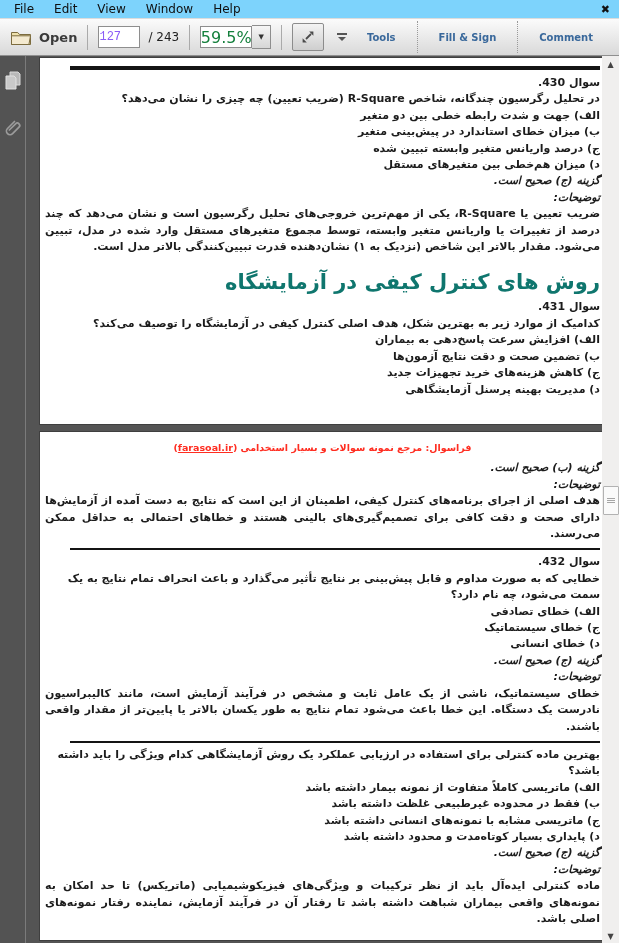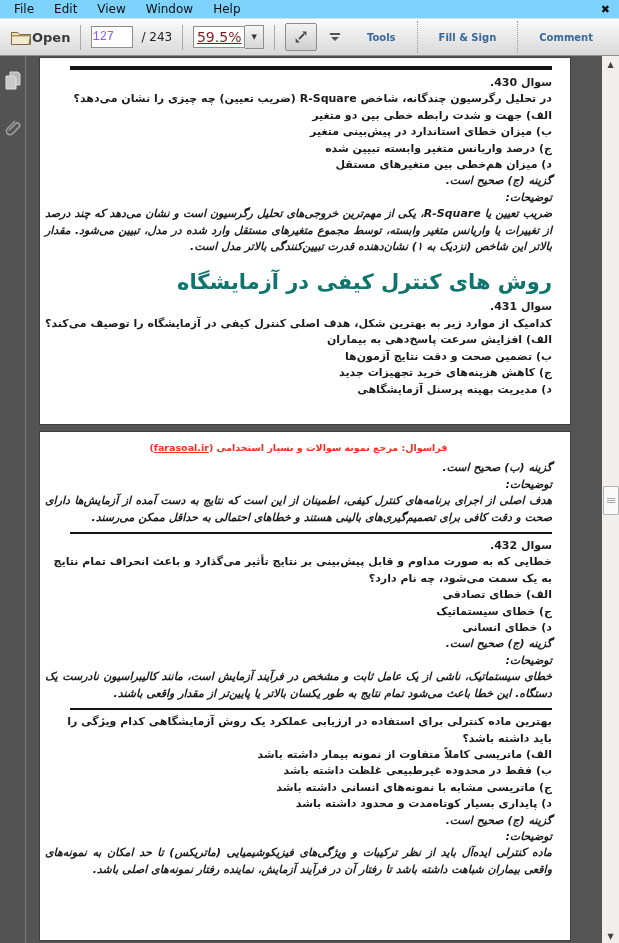--- a/index.html
+++ b/index.html
@@ -8,29 +8,29 @@
     font-family:"DejaVu Sans",sans-serif;-webkit-font-smoothing:antialiased;
   }
   
   .menubar{height:18px;background:#7dd3fc;border-bottom:1px solid #dcdcdc;
     display:flex;align-items:center;font-size:12px;color:#0f0f0f;padding:0 4px;}
   .menu-item{padding:1px 10px 2px 10px;cursor:default;}
   .close-btn{margin-left:auto;margin-right:5px;font-size:11px;font-weight:bold;color:#111;}
   
   .toolbar{height:36px;background:linear-gradient(#fbfbfb,#d9d9d9);
     border-bottom:1px solid #8f8f8f;display:flex;align-items:center;padding:0 10px;}
-  .open-btn{display:flex;align-items:center;font-weight:bold;color:#3a3a3a;font-size:13px;}
+  .open-btn{display:flex;align-items:center;gap:7px;font-weight:bold;color:#3a3a3a;font-size:13px;}
   .tb-sep{width:1px;height:25px;background:#aaa;margin:0 10px;}
   .tb-dotsep{width:0;height:32px;border-left:1px dotted #999;margin:0 5px;}
   .page-input{width:40px;height:20px;border:1px solid #8e8e8e;text-align:left;
     font-size:12px;font-family:Liberation Mono, monospace;color:#8b5cf6;padding:0;}
   .page-total{font-size:12px;color:#222;margin-left:8px;}
   .zoom-wrap{display:flex;align-items:center;}
-  .zoom-box{width:50px;height:20px;border:1px solid #8e8e8e;background:#fff;font-size:14px;
-    color:#7f1d1d;display:flex;align-items:center;justify-content:center;text-decoration:underline;}
+  .zoom-box{width:50px;height:20px;border:1px solid #8e8e8e;background:#fff;font-size:16px;
+    color:#15803d;display:flex;align-items:center;justify-content:center;}
   .zoom-drop{width:18px;height:22px;border:1px solid #8e8e8e;border-left:none;
     background:linear-gradient(#f6f6f6,#d6d6d6);display:flex;align-items:center;
     justify-content:center;font-size:7px;color:#333;}
   .fit-btn{width:30px;height:26px;border:1px solid #8c8c8c;border-radius:2px;
     background:linear-gradient(#f3f3f3,#cecece);display:flex;align-items:center;justify-content:center;}
   .pagemenu-btn{display:flex;flex-direction:column;align-items:center;gap:2px;margin-left:13px;}
   .pagemenu-bar{width:10px;height:2px;background:#555;}
   .pagemenu-tri{width:0;height:0;border-left:4px solid transparent;border-right:4px solid transparent;border-top:4px solid #555;}
   .tb-links{margin-left:auto;display:flex;align-items:center;}
   .tb-link{font-size:10px;font-weight:bold;color:#39689b;padding:0 16px;white-space:nowrap;}
@@ -40,28 +40,28 @@
     display:flex;flex-direction:column;align-items:center;padding-top:14px;gap:24px;flex:none;}
   .doc-area{flex:1;background:#545454;overflow:hidden;}
   
   .scrollbar{width:17px;background:#f0efee;position:relative;flex:none;
     display:flex;flex-direction:column;justify-content:space-between;align-items:center;}
   .sb-btn{height:16px;font-size:8px;color:#444;display:flex;align-items:center;justify-content:center;}
   .sb-thumb{position:absolute;top:430px;left:1px;width:14px;height:27px;background:#fafafa;
     border:1px solid #b2b2b2;border-radius:1px;display:flex;align-items:center;justify-content:center;}
   .sb-grip{width:8px;height:6px;background:repeating-linear-gradient(to bottom,#a5a5a5 0 1px,transparent 1px 2px);}
   
-  .page{width:530px;margin:2px 11px 8px 14px;background:#fff;outline:1px solid #3f3f3f;}
+  .page{width:578px;margin:2px 11px 8px 14px;background:#fff;outline:1px solid #3f3f3f;}
   .page1{height:366px;}
   .page2{height:508px;overflow:hidden;}
   .page-content{direction:rtl;padding:6px 18px 0 5px;font-size:11px;font-weight:bold;
     color:#1c1c1c;line-height:16.4px;}
   .line{margin:0;}
   .em{font-style:italic;}
-  .para{text-align:justify;font-style:italic;}
+  .para{text-align:justify;}
   .topline{height:4px;background:#141414;margin:2px 0 5px 25px;}
   .hrline{height:2px;background:#141414;margin:6px 0 4px 25px;}
   .heading{font-size:21px;line-height:28px;color:#0f766e;margin:13px 0 3px 0;}
   .siteheader{text-align:center;font-size:9.5px;color:#ff2d21;margin:2px 0 4px 0;}
   .sitelink{text-decoration:underline;color:#ff2d21;}
   svg{display:block;}
 </style>
 </head>
 <body>
 

